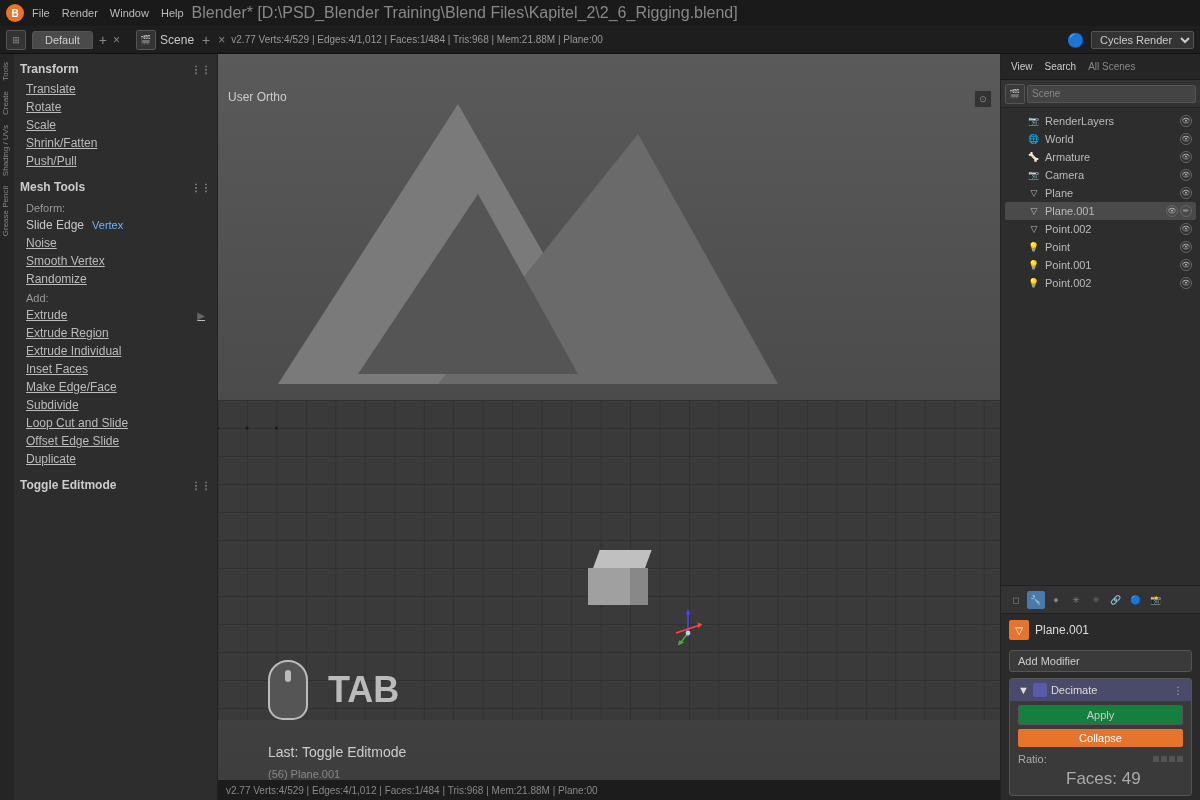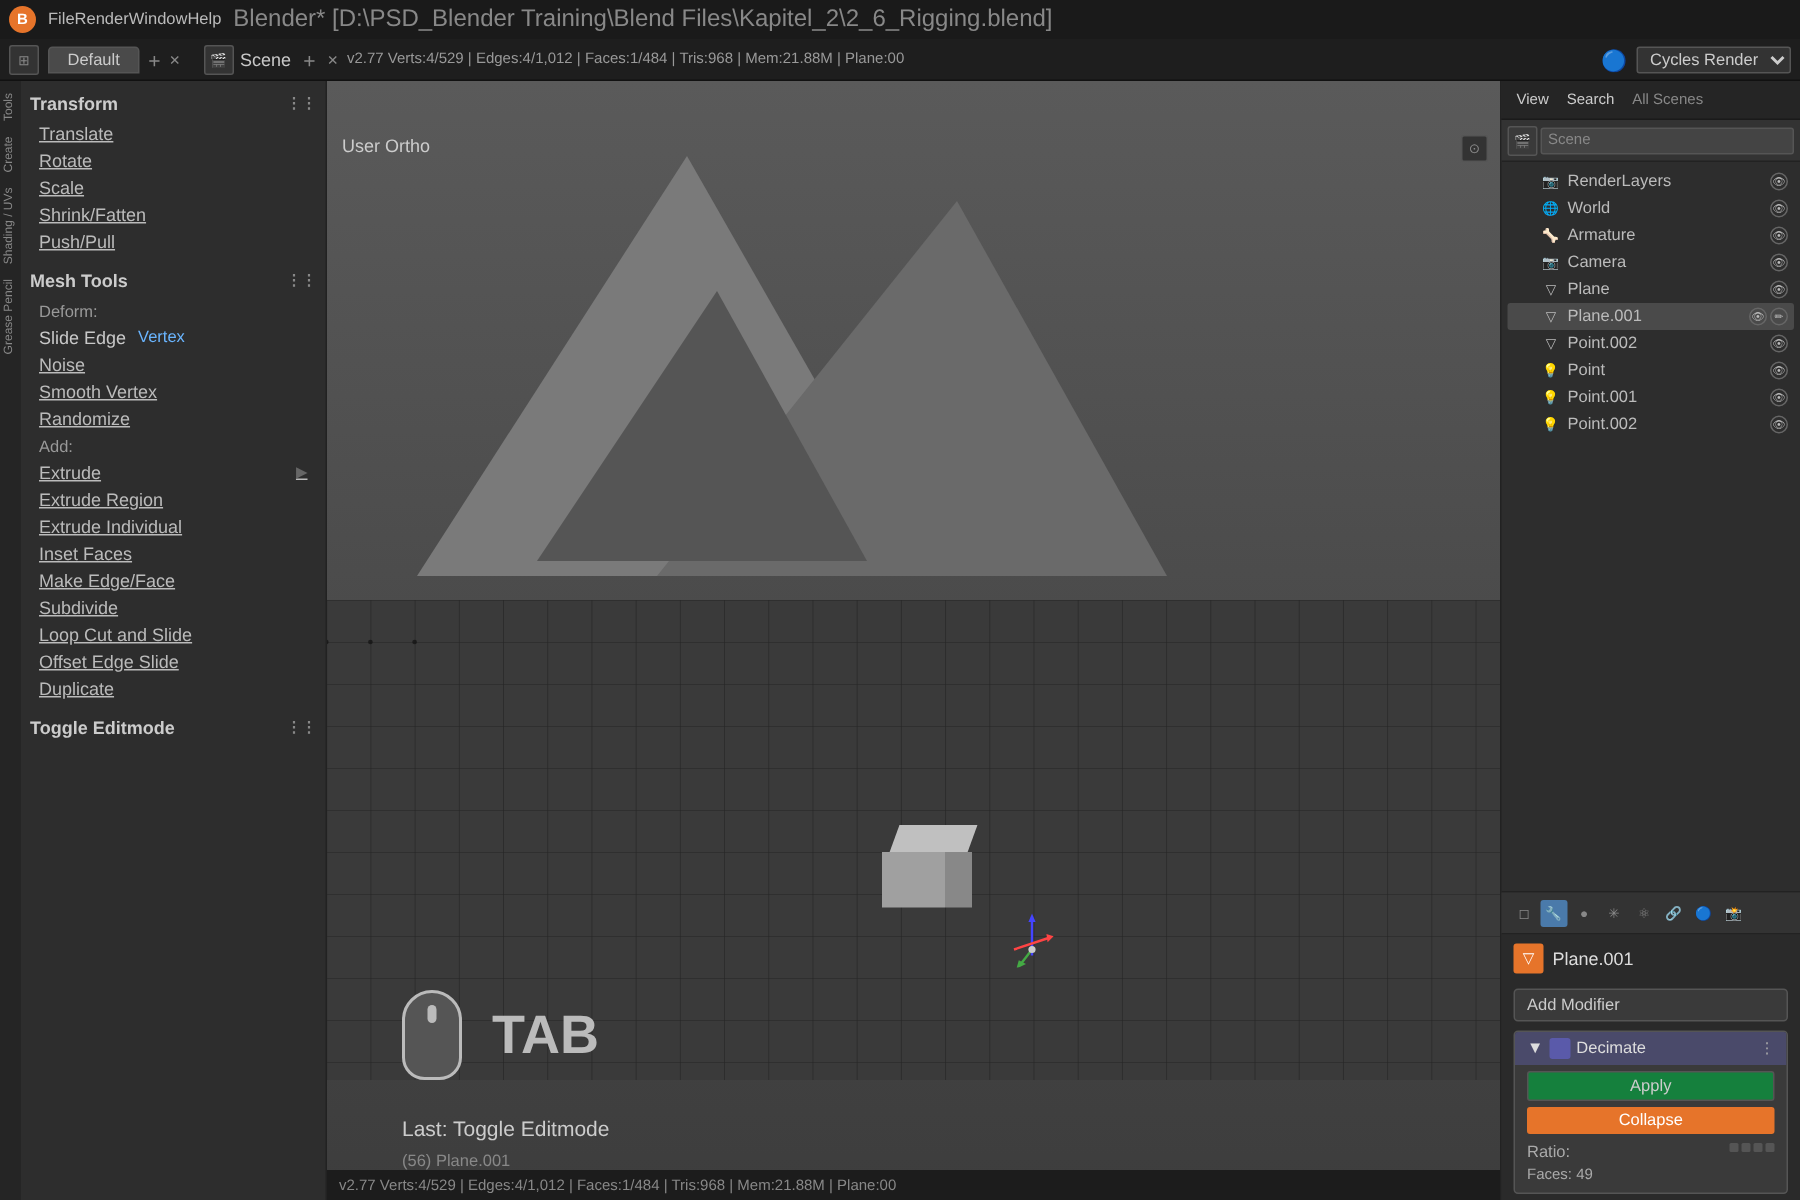--- a/index.html
+++ b/index.html
@@ -28,21 +28,21 @@
       flex-shrink: 0;
     }
     .top-bar-logo {
       width: 18px;
       height: 18px;
       background: #e6742a;
       border-radius: 50%;
       display: flex; align-items: center; justify-content: center;
       font-size: 10px; font-weight: bold; color: white;
     }
-    .top-bar-menus { display: flex; }
+    .top-bar-menus { display: flex; gap: 12px; }
     .top-bar-path { font-size: 16px; color: #888; flex: 1; }
 
     
     .main-area {
       flex: 1;
       display: flex;
       overflow: hidden;
     }
 
     
@@ -520,40 +520,41 @@
       background: #e6742a;
       border: none;
       color: white;
       font-size: 11px;
       border-radius: 2px;
       cursor: pointer;
       margin-bottom: 4px;
     }
     .ratio-row {
       display: flex;
-      align-items: flex-start;
+      align-items: center;
       justify-content: space-between;
       font-size: 11px;
       color: #aaa;
       padding: 2px 0;
     }
     .ratio-dots {
       display: flex;
       gap: 2px;
     }
     .ratio-dot {
       width: 6px;
       height: 6px;
       background: #555;
       border-radius: 1px;
     }
     .faces-count {
-      font-size: 10px;
+      font-size: 17px;
       color: #aaa;
       padding: 2px 0;
+      margin-left: 48px;
     }
 
     
     .viewport-status {
       position: absolute;
       bottom: 0; left: 0; right: 0;
       height: 20px;
       background: rgba(20,20,20,0.8);
       display: flex;
       align-items: center;

